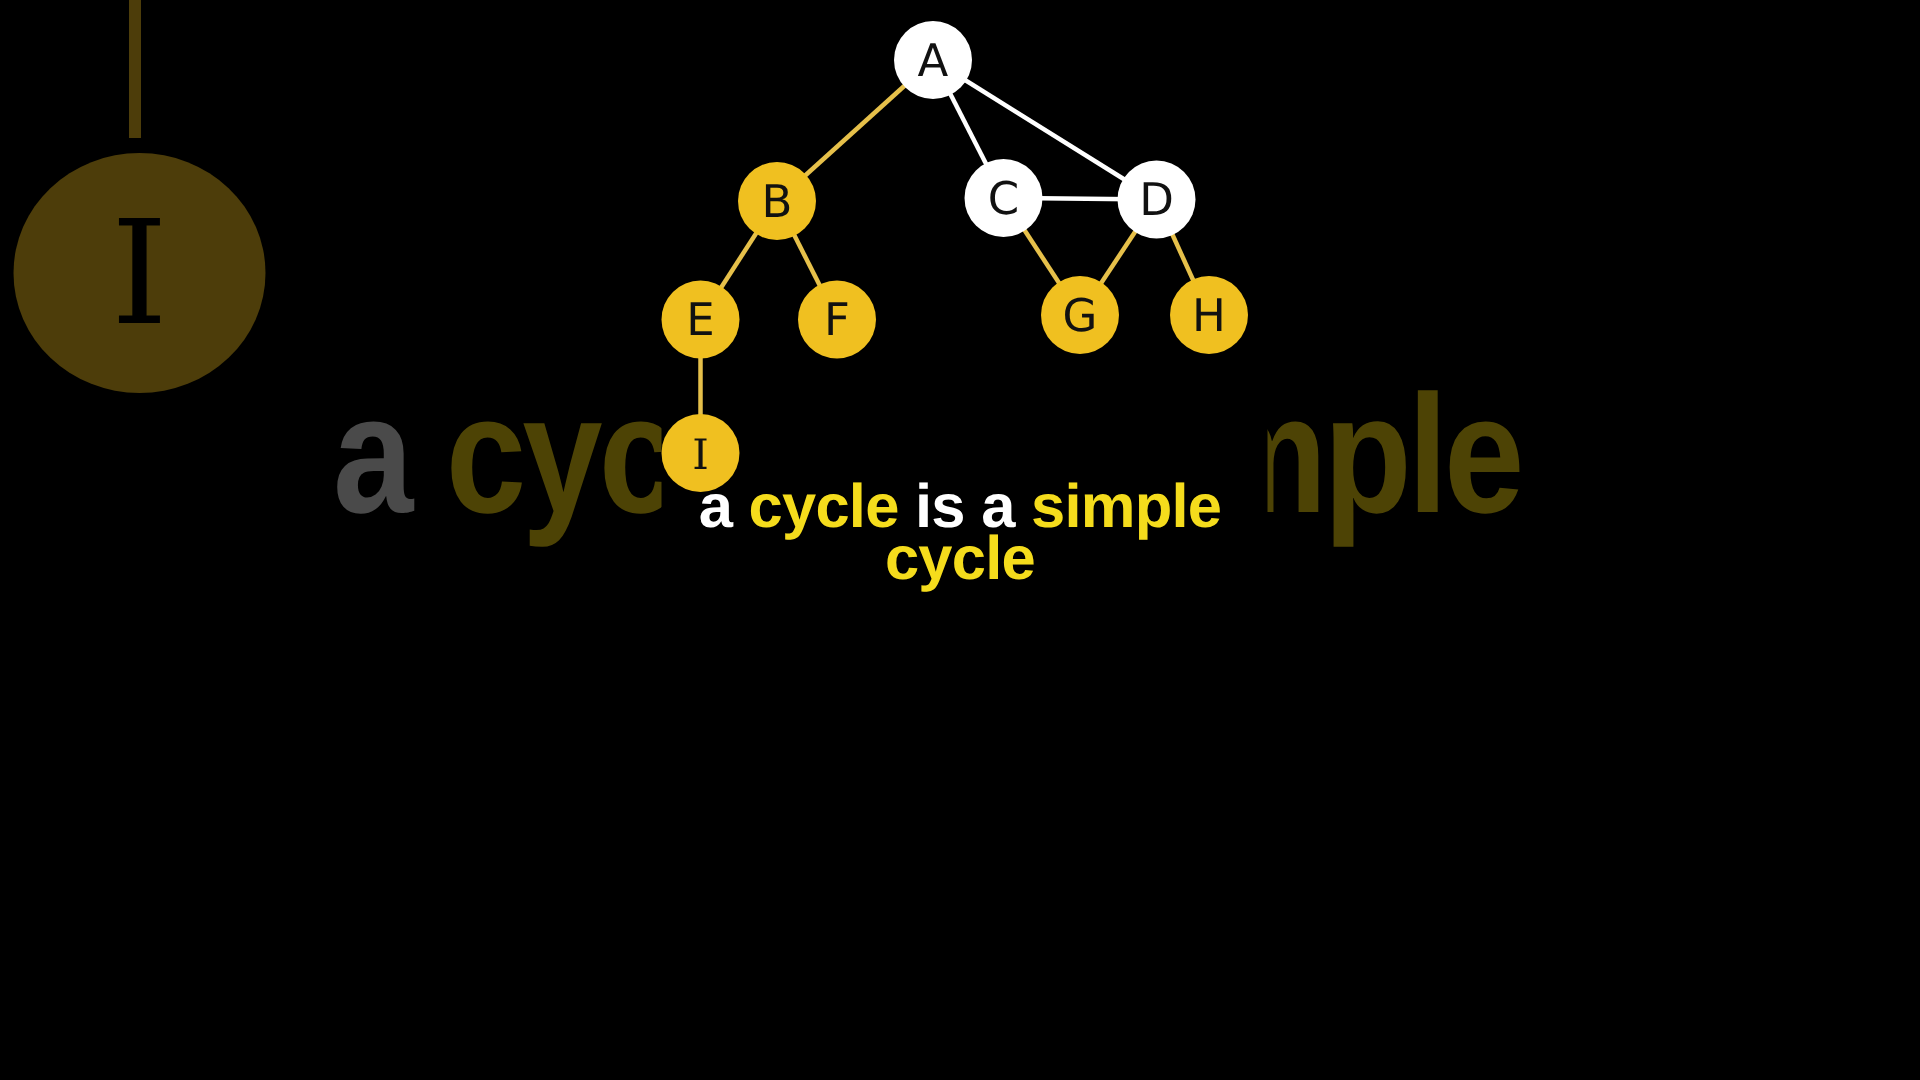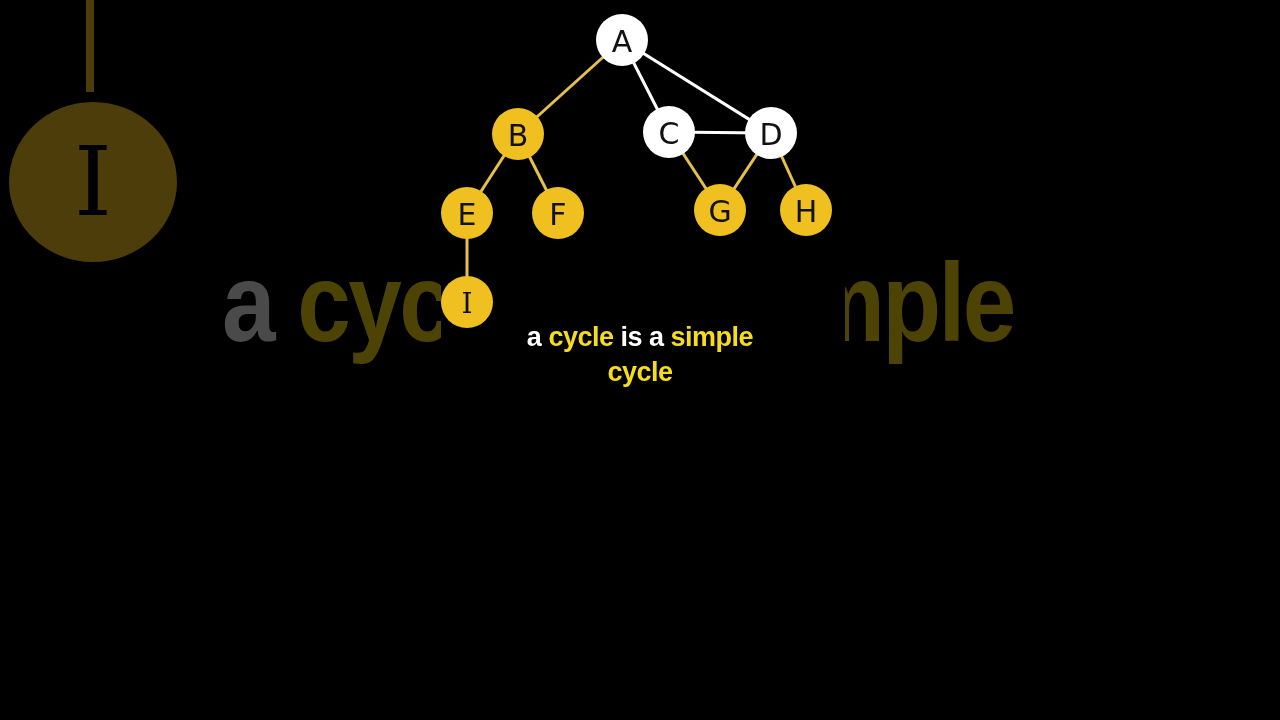--- a/index.html
+++ b/index.html
@@ -15,21 +15,21 @@
     .occluder { position: absolute; left: 441px; top: 245px; width: 404px; height: 120px; background: #000; }
     .bg-node-stem { position: absolute; left: 86px; top: 0; width: 8px; height: 92px; background: #4d3d0a; }
     .bg-node { position: absolute; left: 9px; top: 102px; width: 168px; height: 160px; border-radius: 50%; background: #4d3d0a; display: flex; align-items: center; justify-content: center; }
     .bg-node span { font-family: "DejaVu Serif", serif; font-size: 96px; color: #000; line-height: 1; }
     svg.graph { position: absolute; left: 0; top: 0; width: 1280px; height: 720px; }
     .node-label { font-family: "DejaVu Sans", sans-serif; font-size: 30px; fill: #111; }
     .node-label.serif { font-family: "DejaVu Serif", serif; font-size: 28px; }
     .caption {
       position: absolute; left: 440px; width: 400px; top: 320px;
       text-align: center; font-family: "Liberation Sans", sans-serif; font-weight: 700;
-      font-size: 27px; line-height: 35px; letter-spacing: -0.5px;
+      font-size: 41px; line-height: 35px; letter-spacing: -0.5px;
     }
     .caption .w { color: #ffffff; }
     .caption .y { color: #f5dc1c; }
   </style>
 </head>
 <body>
 
 <div class="bg-node-stem"></div>
 <div class="bg-node">
   <span>I</span>

